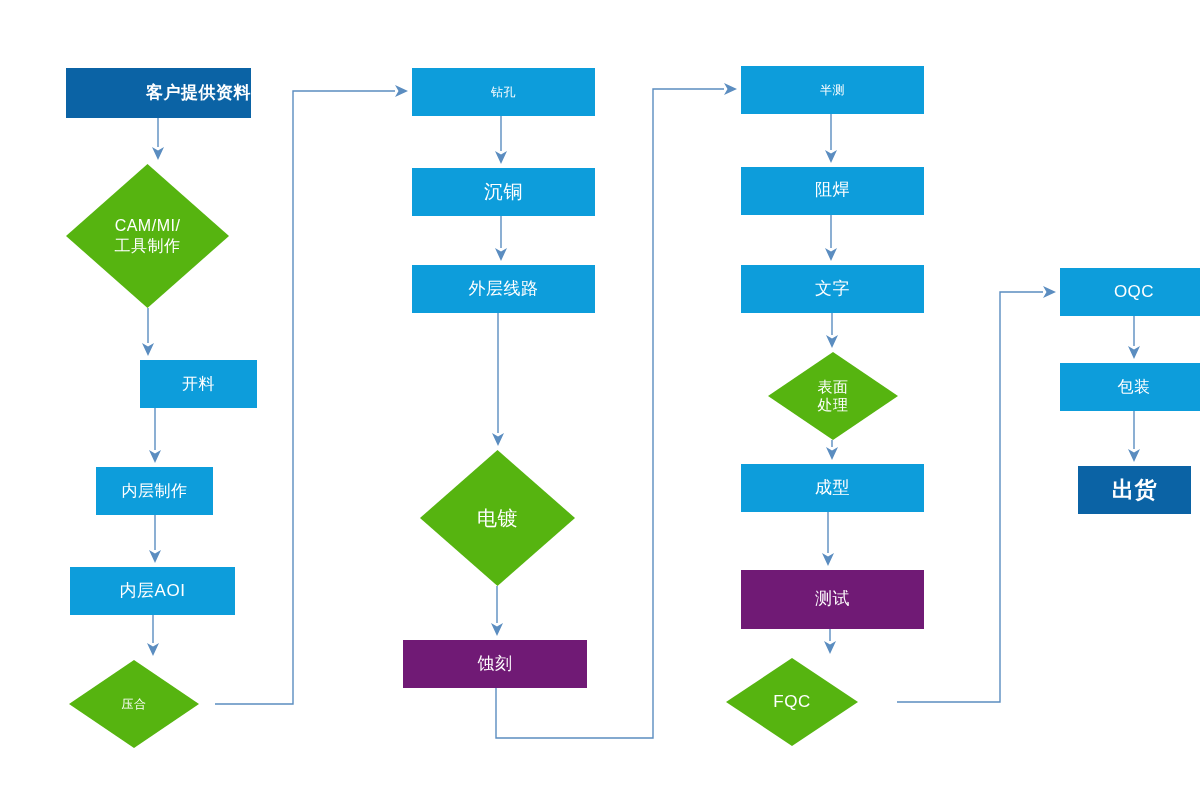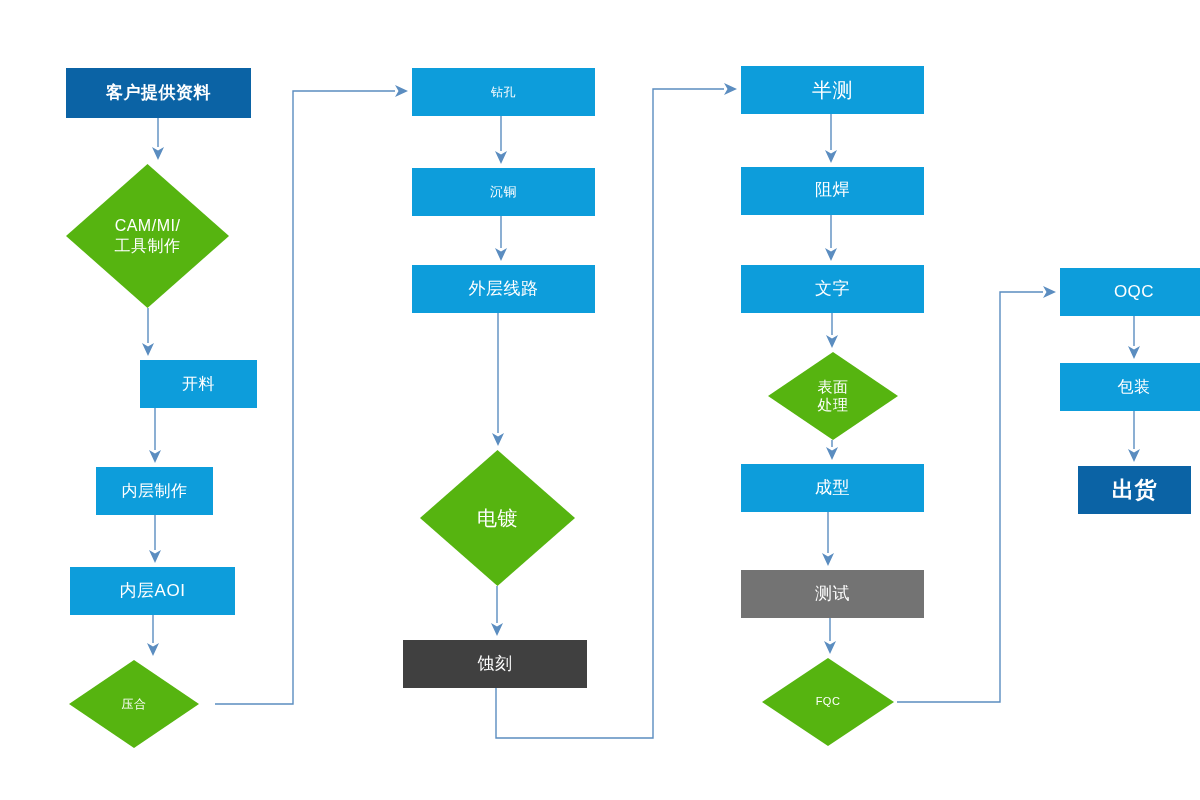--- a/index.html
+++ b/index.html
@@ -147,21 +147,21 @@
       <g>
         <polyline points="1134,316 1134,346" fill="none" stroke="#5b8dc0" stroke-width="1.4"></polyline>
         <polygon points="1134,359 1128,346 1134,349.5 1140,346" fill="#5b8dc0"></polygon>
       </g>
       <g>
         <polyline points="1134,411 1134,449" fill="none" stroke="#5b8dc0" stroke-width="1.4"></polyline>
         <polygon points="1134,462 1128,449 1134,452.5 1140,449" fill="#5b8dc0"></polygon>
       </g>
     </svg>
   <div id="node-layer">
-      <div class="node terminator" style="left: 66px; top: 68px; width: 185px; height: 50px; font-size: 17px; background: rgb(11, 99, 165);">
+      <div class="node terminator" style="left: 66px; top: 68px; width: 185px; height: 50px; font-size: 17px; background: rgb(11, 99, 165); justify-content: flex-end;">
         <span class="label">客户提供资料</span>
       </div>
       <div class="node decision" style="left: 66px; top: 164px; width: 163px; height: 144px; font-size: 16px;">
         <div class="diamond-shape" style="background: rgb(86, 180, 16);"></div>
         <span class="label">CAM/MI/
 工具制作</span>
       </div>
       <div class="node process" style="left: 96px; top: 360px; width: 117px; height: 48px; font-size: 16px; background: rgb(13, 157, 219); margin-left: 44px;">
         <span class="label">开料</span>
       </div>
@@ -171,54 +171,54 @@
       <div class="node process" style="left: 70px; top: 567px; width: 165px; height: 48px; font-size: 17px; background: rgb(13, 157, 219);">
         <span class="label">内层AOI</span>
       </div>
       <div class="node decision" style="left: 69px; top: 660px; width: 130px; height: 88px; font-size: 12px;">
         <div class="diamond-shape" style="background: rgb(86, 180, 16);"></div>
         <span class="label">压合</span>
       </div>
       <div class="node process" style="left: 412px; top: 68px; width: 183px; height: 48px; font-size: 12px; background: rgb(13, 157, 219);">
         <span class="label">钻孔</span>
       </div>
-      <div class="node process" style="left: 412px; top: 168px; width: 183px; height: 48px; font-size: 13px; background: rgb(13, 157, 219);">
+      <div class="node process" style="left: 412px; top: 168px; width: 183px; height: 48px; font-size: 19px; background: rgb(13, 157, 219);">
         <span class="label">沉铜</span>
       </div>
       <div class="node process" style="left: 412px; top: 265px; width: 183px; height: 48px; font-size: 17px; background: rgb(13, 157, 219);">
         <span class="label">外层线路</span>
       </div>
       <div class="node decision" style="left: 420px; top: 450px; width: 155px; height: 136px; font-size: 20px;">
         <div class="diamond-shape" style="background: rgb(86, 180, 16);"></div>
         <span class="label">电镀</span>
       </div>
-      <div class="node process" style="left: 403px; top: 640px; width: 184px; height: 48px; font-size: 17px; background: #404040;">
+      <div class="node process" style="left: 403px; top: 640px; width: 184px; height: 48px; font-size: 17px; background: #701a75;">
         <span class="label">蚀刻</span>
       </div>
-      <div class="node process" style="left: 741px; top: 66px; width: 183px; height: 48px; font-size: 20px; background: rgb(13, 157, 219);">
+      <div class="node process" style="left: 741px; top: 66px; width: 183px; height: 48px; font-size: 12px; background: rgb(13, 157, 219);">
         <span class="label">半测</span>
       </div>
       <div class="node process" style="left: 741px; top: 167px; width: 183px; height: 48px; font-size: 17px; background: rgb(13, 157, 219); font-family: Liberation Mono, monospace;">
         <span class="label">阻焊</span>
       </div>
       <div class="node process" style="left: 741px; top: 265px; width: 183px; height: 48px; font-size: 17px; background: rgb(13, 157, 219);">
         <span class="label">文字</span>
       </div>
       <div class="node decision" style="left: 768px; top: 352px; width: 130px; height: 88px; font-size: 15px;">
         <div class="diamond-shape" style="background: rgb(86, 180, 16);"></div>
         <span class="label">表面
 处理</span>
       </div>
       <div class="node process" style="left: 741px; top: 464px; width: 183px; height: 48px; font-size: 17px; background: rgb(13, 157, 219);">
         <span class="label">成型</span>
       </div>
-      <div class="node process" style="left: 741px; top: 570px; width: 183px; height: 48px; font-size: 17px; background: #737373;">
+      <div class="node process" style="left: 741px; top: 570px; width: 183px; height: 59px; font-size: 17px; background: #701a75;">
         <span class="label">测试</span>
       </div>
-      <div class="node decision" style="left: 762px; top: 658px; width: 132px; height: 88px; font-size: 11px;">
+      <div class="node decision" style="left: 726px; top: 658px; width: 132px; height: 88px; font-size: 17px;">
         <div class="diamond-shape" style="background: rgb(86, 180, 16);"></div>
         <span class="label">FQC</span>
       </div>
       <div class="node process" style="left: 1060px; top: 268px; width: 148px; height: 48px; font-size: 17px; background: rgb(13, 157, 219);">
         <span class="label">OQC</span>
       </div>
       <div class="node process" style="left: 1060px; top: 363px; width: 148px; height: 48px; font-size: 16px; background: rgb(13, 157, 219);">
         <span class="label">包装</span>
       </div>
       <div class="node terminator" style="left: 1078px; top: 466px; width: 113px; height: 48px; font-size: 22px; background: rgb(11, 99, 165);">

